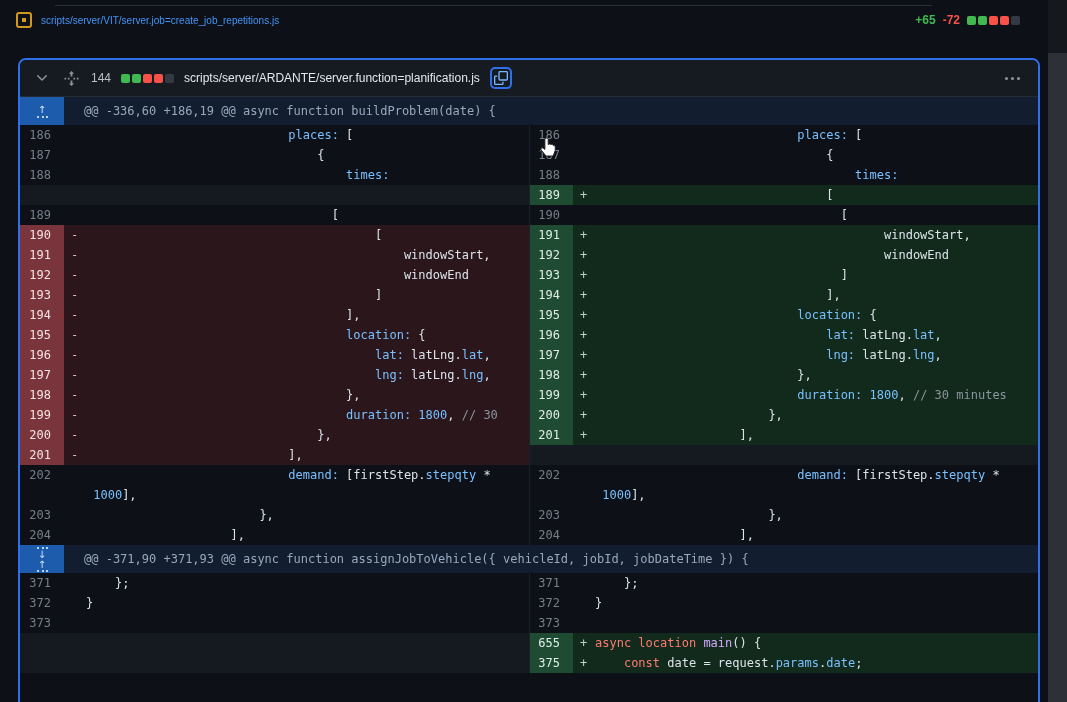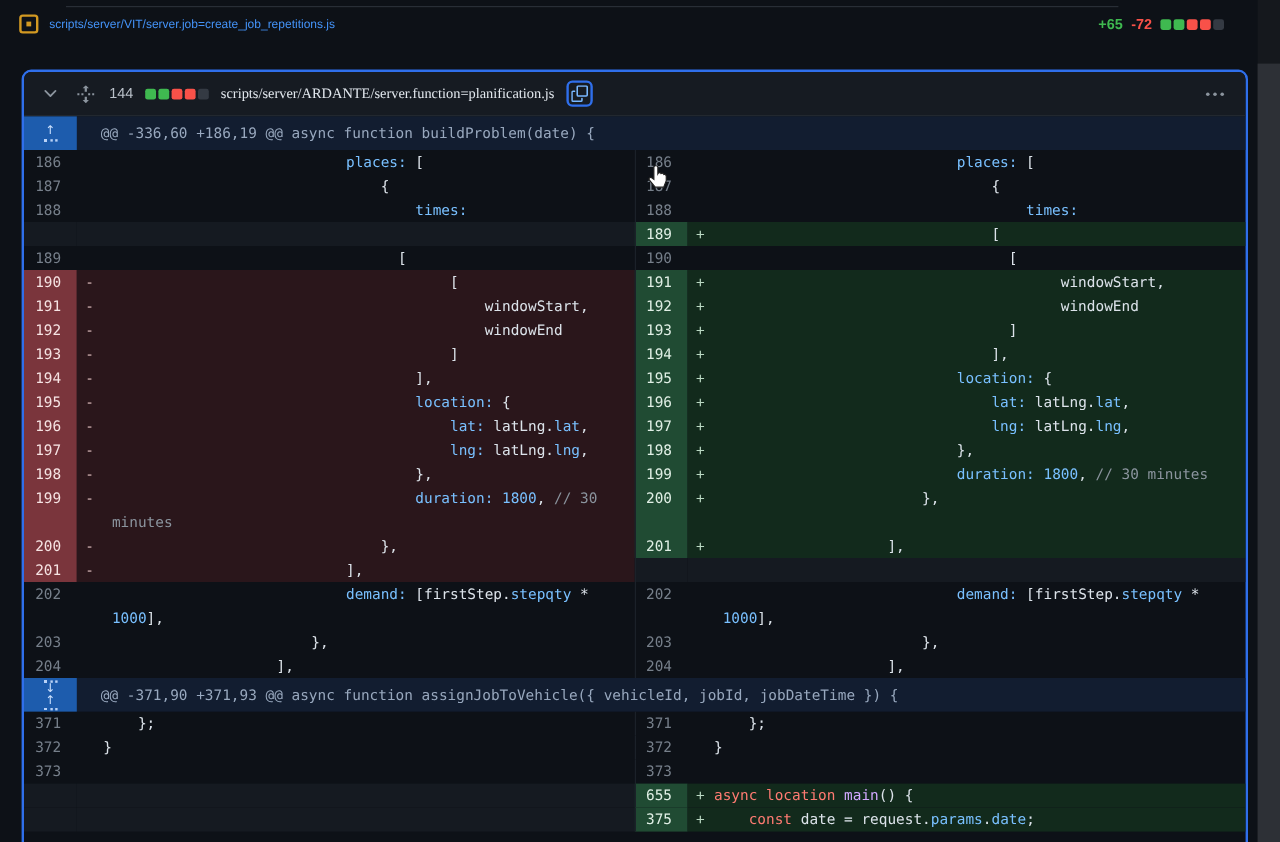--- a/index.html
+++ b/index.html
@@ -1,18 +1,18 @@
 <!DOCTYPE html>
 <html><head>
 <meta charset="utf-8">
 <style>
   html,body{margin:0;padding:0;background:#0d1117;}
   #page{position:relative;width:1067px;height:702px;background:#0d1117;overflow:hidden;
         font-family:"Liberation Sans",sans-serif;}
-  .mono{font-family:Liberation Serif, serif;}
+  .mono{font-family:Liberation Sans, sans-serif;}
 
   
   #top-hairline{position:absolute;left:55px;top:5px;width:877px;height:1px;background:#282e36;}
 
   
   #collapsed-row{position:absolute;left:16px;top:12px;display:flex;align-items:center;gap:9px;}
   #collapsed-icon{width:12px;height:12px;border:2px solid #d29922;border-radius:3px;position:relative;}
   #collapsed-icon::after{content:"";position:absolute;left:4px;top:4px;width:4px;height:4px;background:#d29922;}
   #collapsed-link{color:#4493f8;font-size:10px;text-decoration:none;cursor:pointer;}
   #topstat{position:absolute;right:47px;top:13px;display:flex;align-items:center;gap:7px;font-size:12px;font-weight:bold;}
@@ -239,21 +239,20 @@
           <div class="cd del">
             <div class="cl"><span class="mk m-del">-</span><span>                                    </span><span style="color: rgb(220, 227, 234);">},</span></div>
           </div>
           <div class="g add gr">199</div>
           <div class="cd add">
             <div class="cl"><span class="mk m-add">+</span><span>                            </span><span style="color: rgb(121, 192, 255);">duration:</span><span style="color: rgb(220, 227, 234);"> </span><span style="color: rgb(121, 192, 255);">1800</span><span style="color: rgb(220, 227, 234);">, </span><span style="color: rgb(139, 148, 158);">// 30 minutes</span></div>
           </div>
           <div class="g del">199</div>
           <div class="cd del">
             <div class="cl"><span class="mk m-del">-</span><span>                                    </span><span style="color: rgb(121, 192, 255);">duration:</span><span style="color: rgb(220, 227, 234);"> </span><span style="color: rgb(121, 192, 255);">1800</span><span style="color: rgb(220, 227, 234);">, </span><span style="color: rgb(139, 148, 158);">// 30</span></div>
-            <div class="cl"><span> </span><span style="color: rgb(139, 148, 158);">minutes</span></div>
           </div>
           <div class="g add gr">200</div>
           <div class="cd add">
             <div class="cl"><span class="mk m-add">+</span><span>                        </span><span style="color: rgb(220, 227, 234);">},</span></div>
           </div>
           <div class="g del">200</div>
           <div class="cd del">
             <div class="cl"><span class="mk m-del">-</span><span>                                </span><span style="color: rgb(220, 227, 234);">},</span></div>
           </div>
           <div class="g add gr">201</div>

